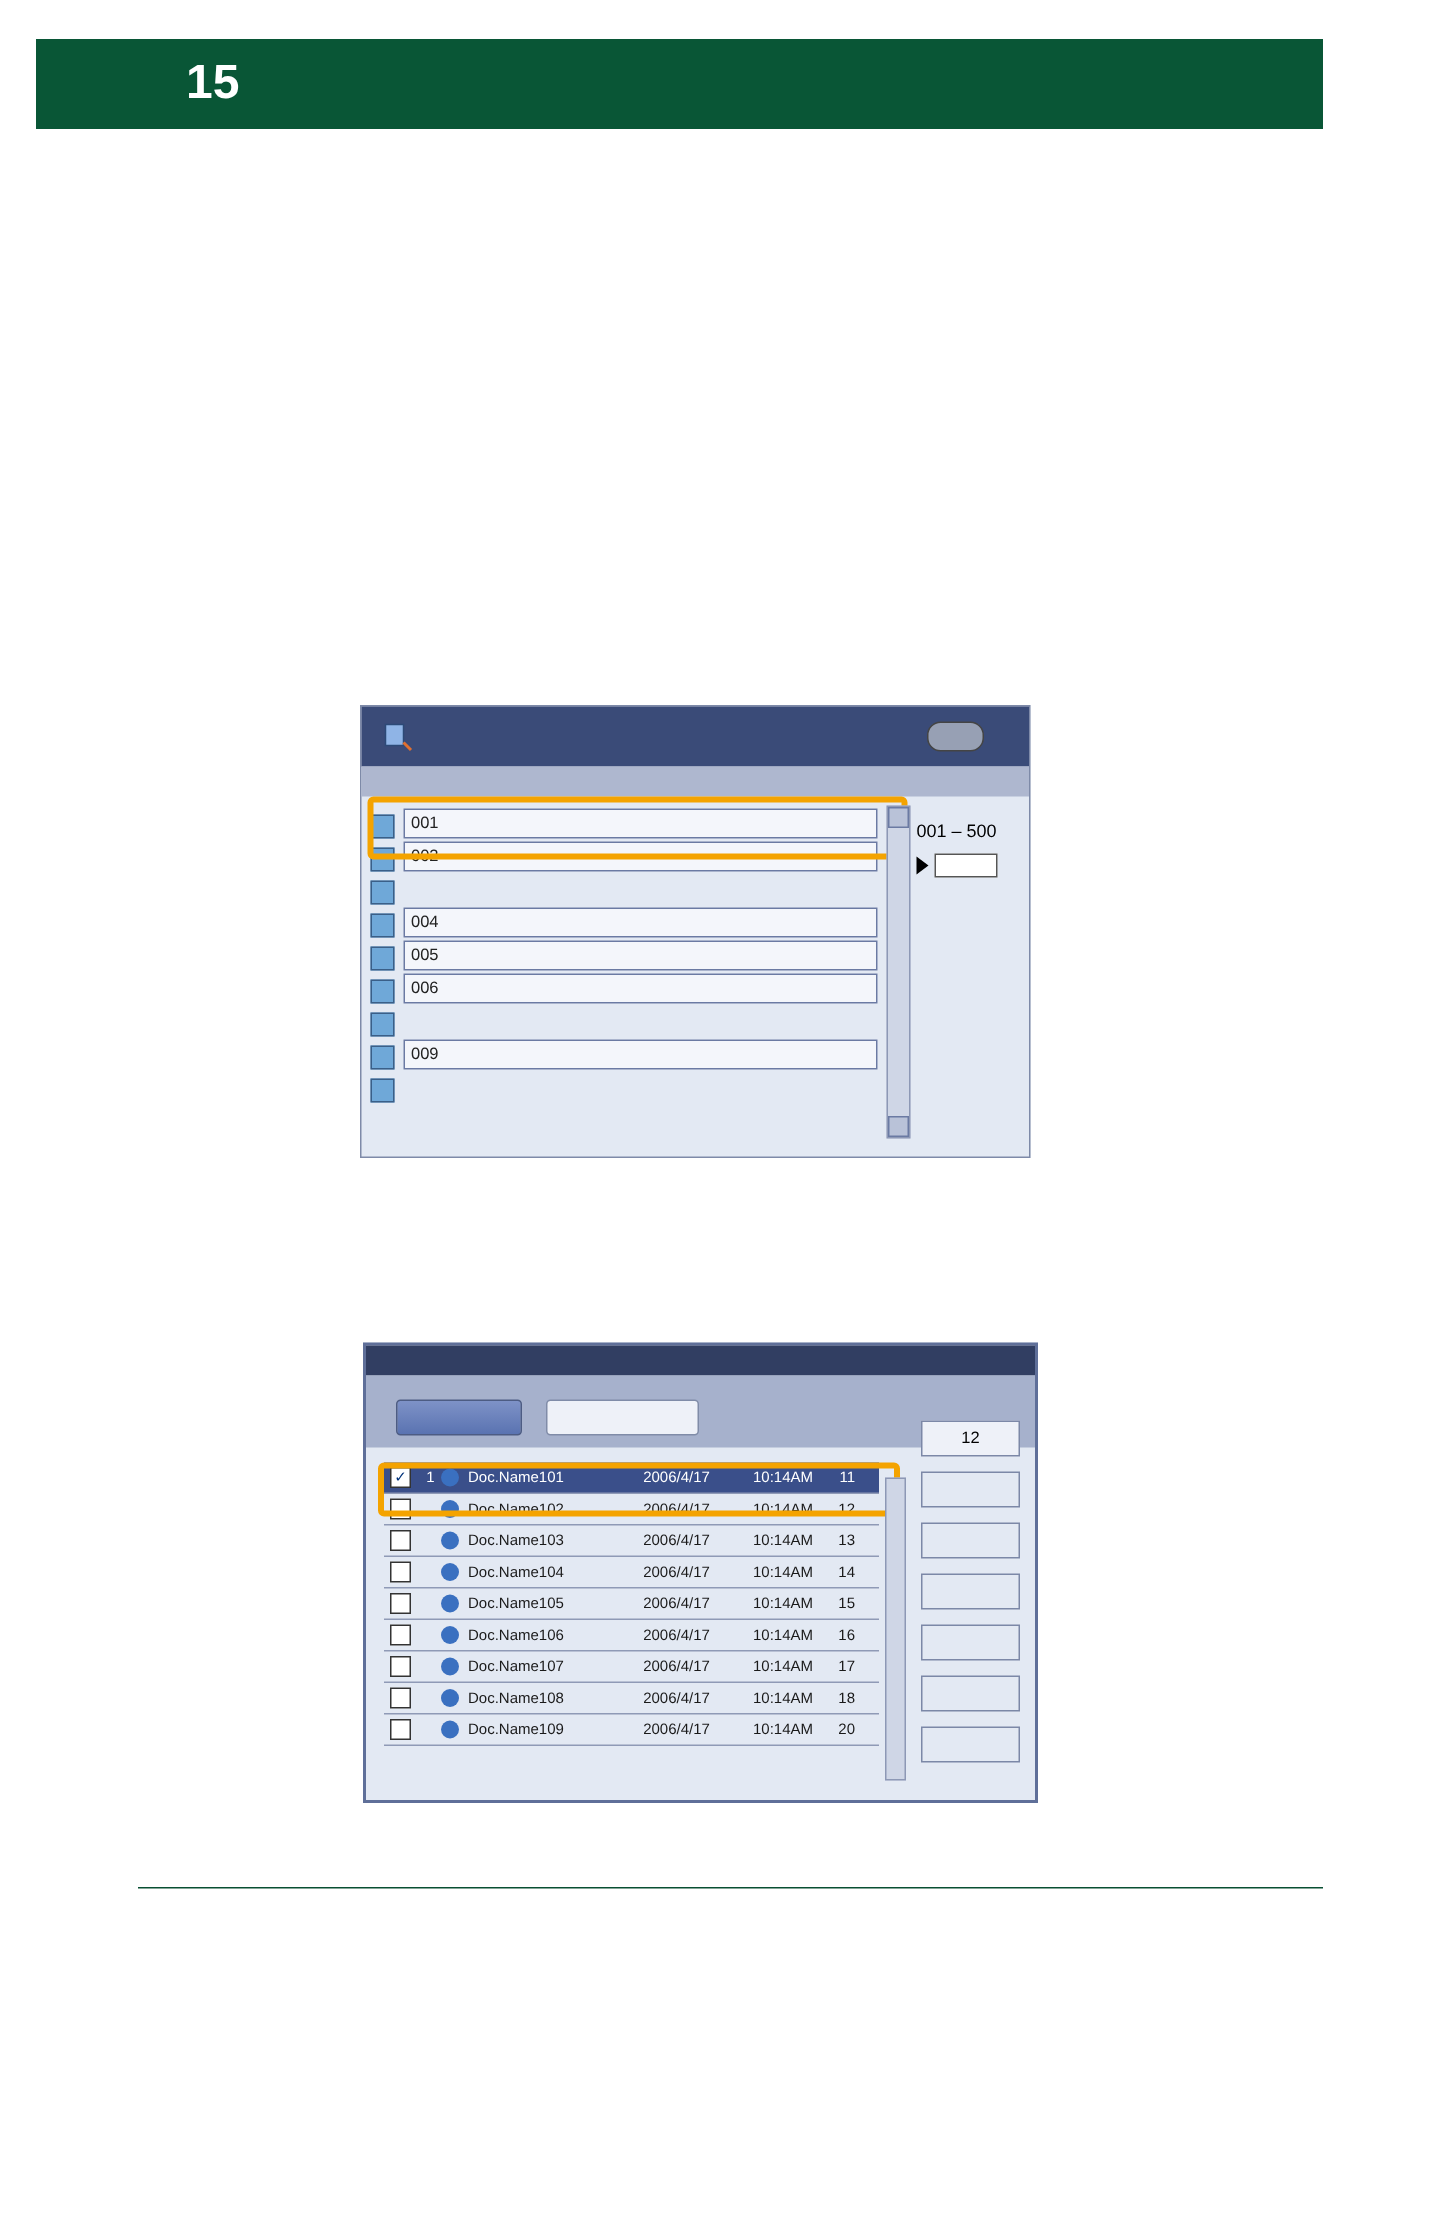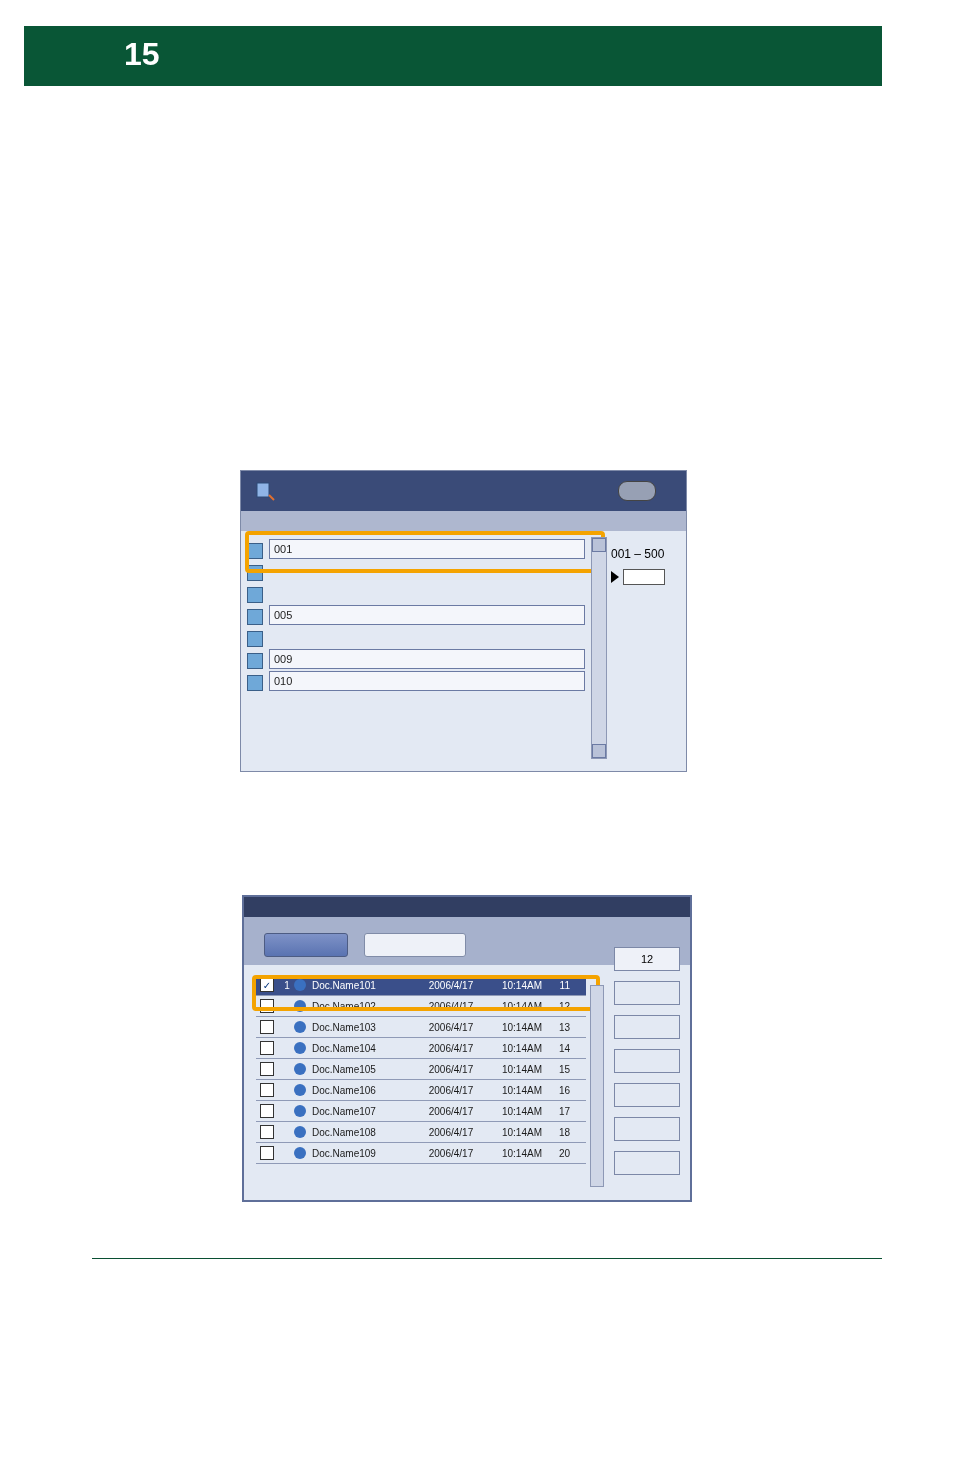--- a/index.html
+++ b/index.html
@@ -67,38 +67,46 @@
       <span class="keys"></span>
     </div>
     <div class="sh1-sub"></div>
     <div class="list1">
       <div class="row1">
           <span class="ricon"></span>
           <span class="rbox">001</span>
         </div>
       <div class="row1">
           <span class="ricon"></span>
-        </div>
-      <div class="row1">
-          <span class="ricon"></span>
+          <span class="rbox">002</span>
+        </div>
+      <div class="row1">
+          <span class="ricon"></span>
+        </div>
+      <div class="row1">
+          <span class="ricon"></span>
+          <span class="rbox">004</span>
         </div>
       <div class="row1">
           <span class="ricon"></span>
           <span class="rbox">005</span>
         </div>
       <div class="row1">
           <span class="ricon"></span>
+          <span class="rbox">006</span>
+        </div>
+      <div class="row1">
+          <span class="ricon"></span>
         </div>
       <div class="row1">
           <span class="ricon"></span>
           <span class="rbox">009</span>
         </div>
       <div class="row1">
           <span class="ricon"></span>
-          <span class="rbox">010</span>
         </div>
     </div>
     <div class="hl"></div>
     <div class="sbv">
         <div class="up"></div>
         <div class="dn"></div>
       </div>
     <div class="sh1-side">
       <div class="pg"><span>001 – 500</span></div>
       <div><span class="arrow"></span><span class="box"></span></div>

